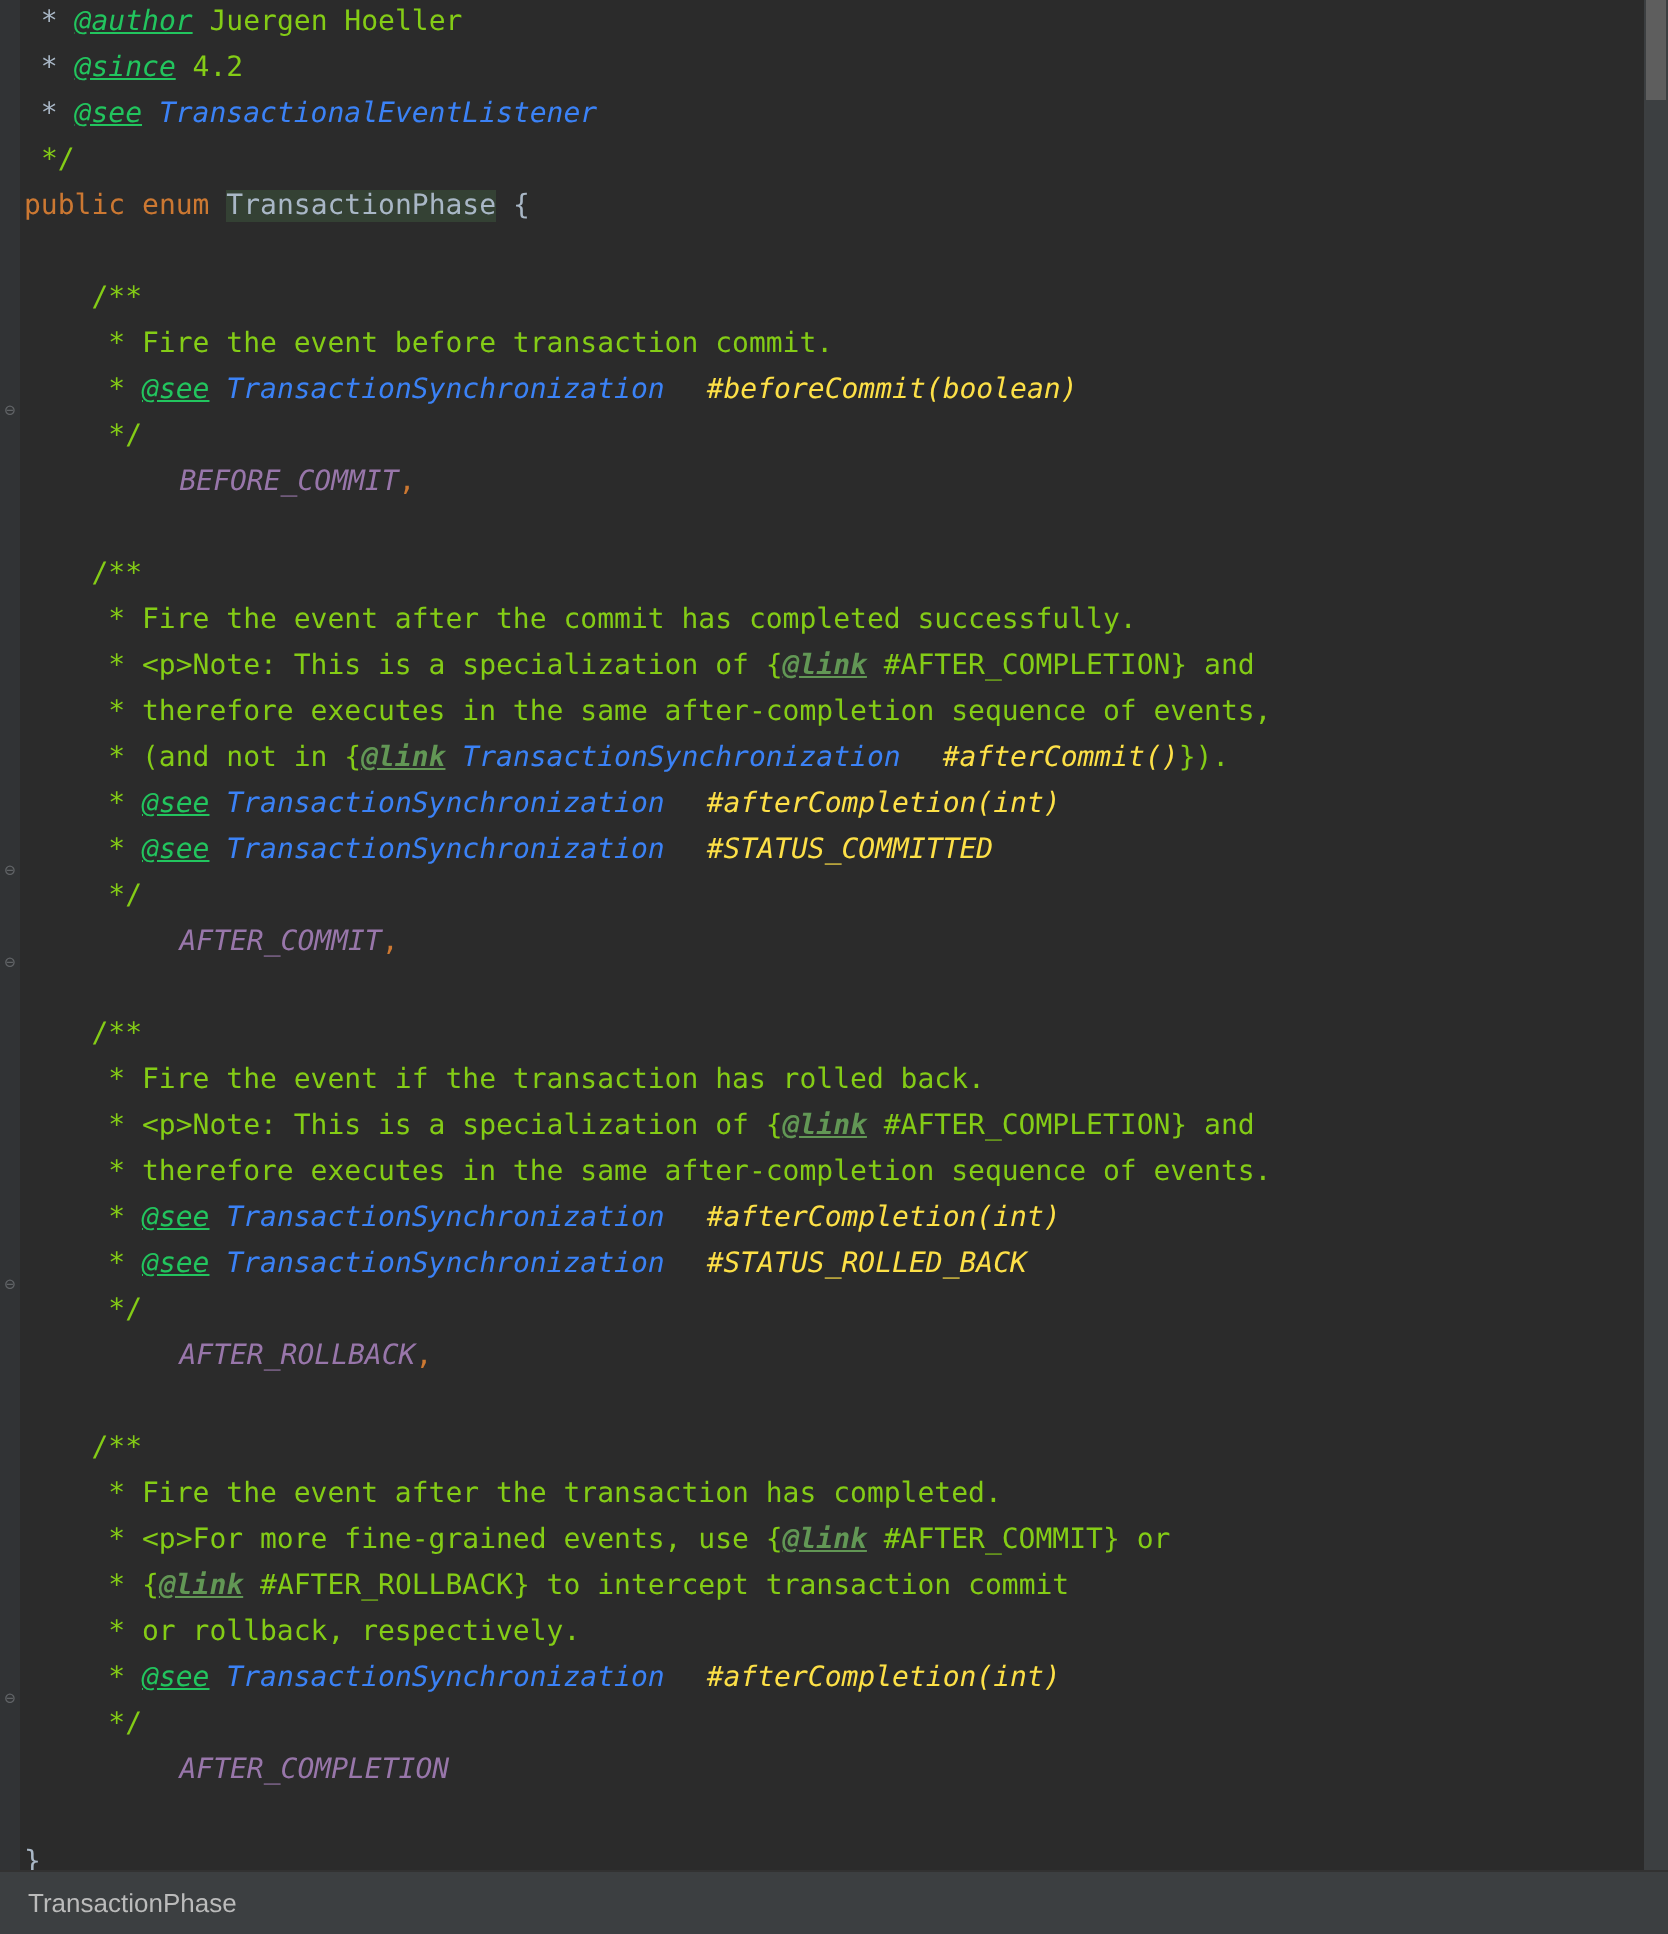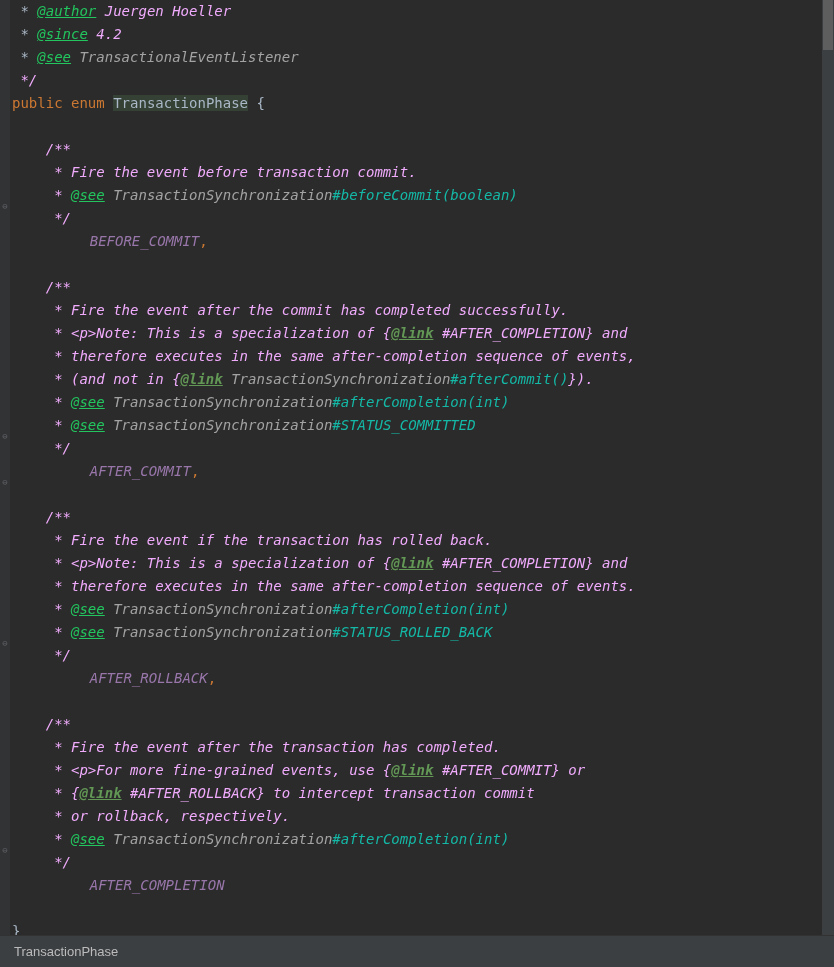--- a/index.html
+++ b/index.html
@@ -44,25 +44,25 @@
     .code-area {
       flex: 1;
       padding-left: 2px;
       white-space: pre;
       overflow: hidden;
     }
     .line {
       height: 23px;
       white-space: pre;
     }
-    .comment { color: #f0abfc; font-style: italic; }
+    .comment { color: #84cc16; }
     .doc-tag { color: #22c55e; font-style: italic; text-decoration: underline; }
     .doc-link { color: #629755; font-style: italic; font-weight: bold; text-decoration: underline; }
-    .doc-ref { color: #a3a3a3; font-style: italic; }
-    .doc-anchor { color: #14b8a6; font-style: italic; }
+    .doc-ref { color: #3b82f6; font-style: italic; }
+    .doc-anchor { color: #fde047; font-style: italic; margin-left: 21px; }
     .keyword { color: #cc7832; }
     .enum-name { color: #a9b7c6; background: #344134; }
     .enum-value { color: #9876aa; font-style: italic; margin-left: 44px; }
     .punct { color: #cc7832; }
     .brace { color: #a9b7c6; }
     .breadcrumb {
       position: absolute;
       bottom: 0;
       left: 0;
       right: 0;

